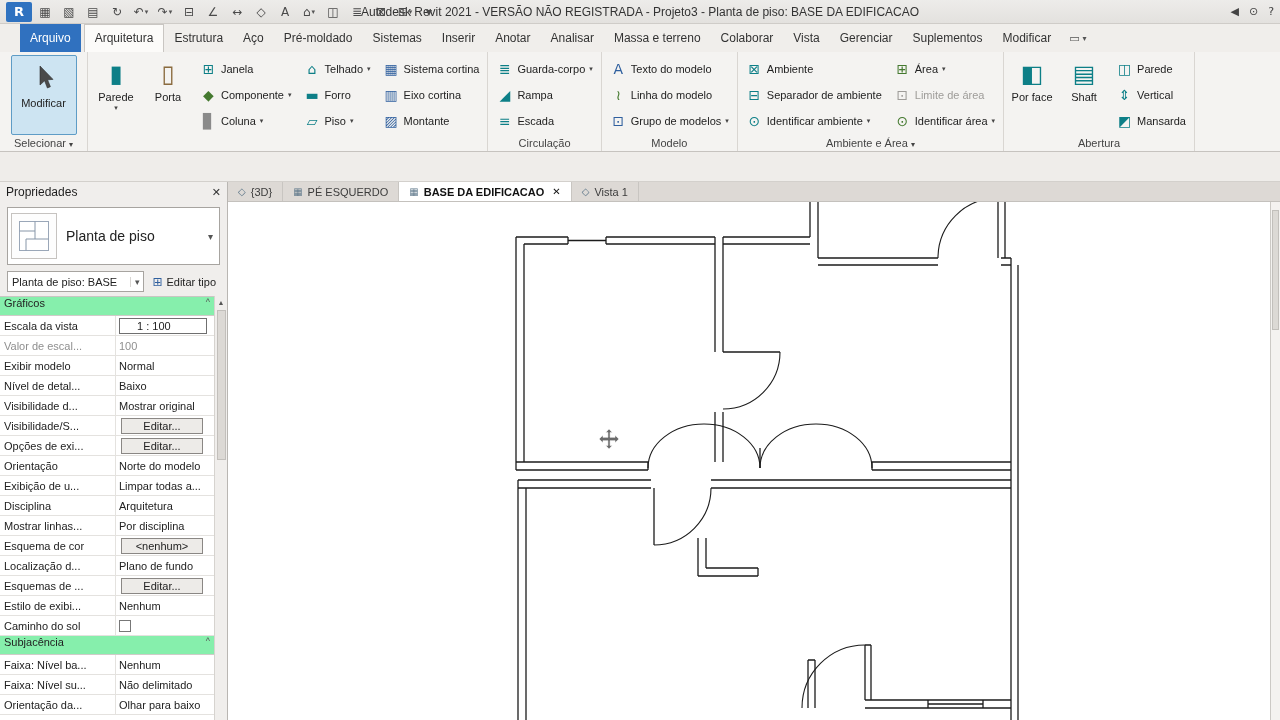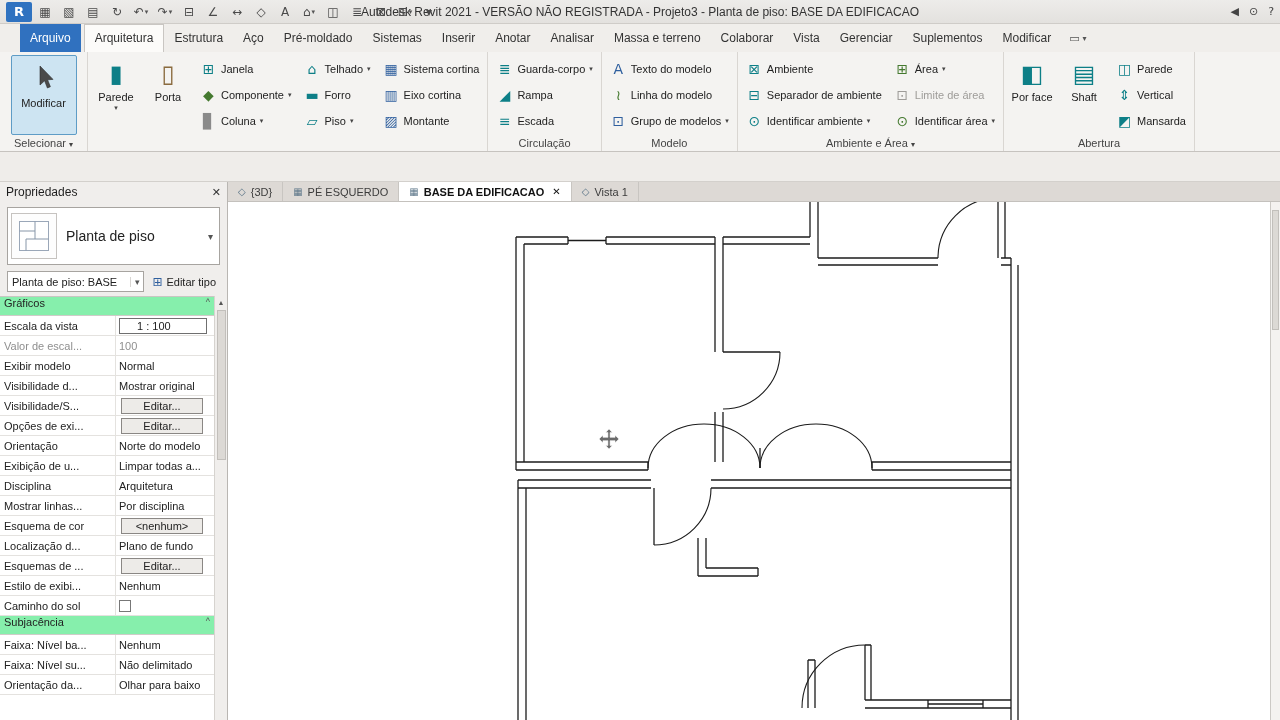--- a/index.html
+++ b/index.html
@@ -412,20 +412,24 @@
                 <div class="pg-input">1 : 100</div>
               </div>
             </div>
             <div class="pg-row k-disabled">
               <div class="pg-lab">Valor de escal...</div>
               <div class="pg-val">100</div>
             </div>
             <div class="pg-row">
               <div class="pg-lab">Exibir modelo</div>
               <div class="pg-val">Normal</div>
+            </div>
+            <div class="pg-row">
+              <div class="pg-lab">Nível de detal...</div>
+              <div class="pg-val">Baixo</div>
             </div>
             <div class="pg-row">
               <div class="pg-lab">Visibilidade d...</div>
               <div class="pg-val">Mostrar original</div>
             </div>
             <div class="pg-row k-button">
               <div class="pg-lab">Visibilidade/S...</div>
               <div class="pg-val">
                 <div class="pg-btnv">Editar...</div>
               </div>

